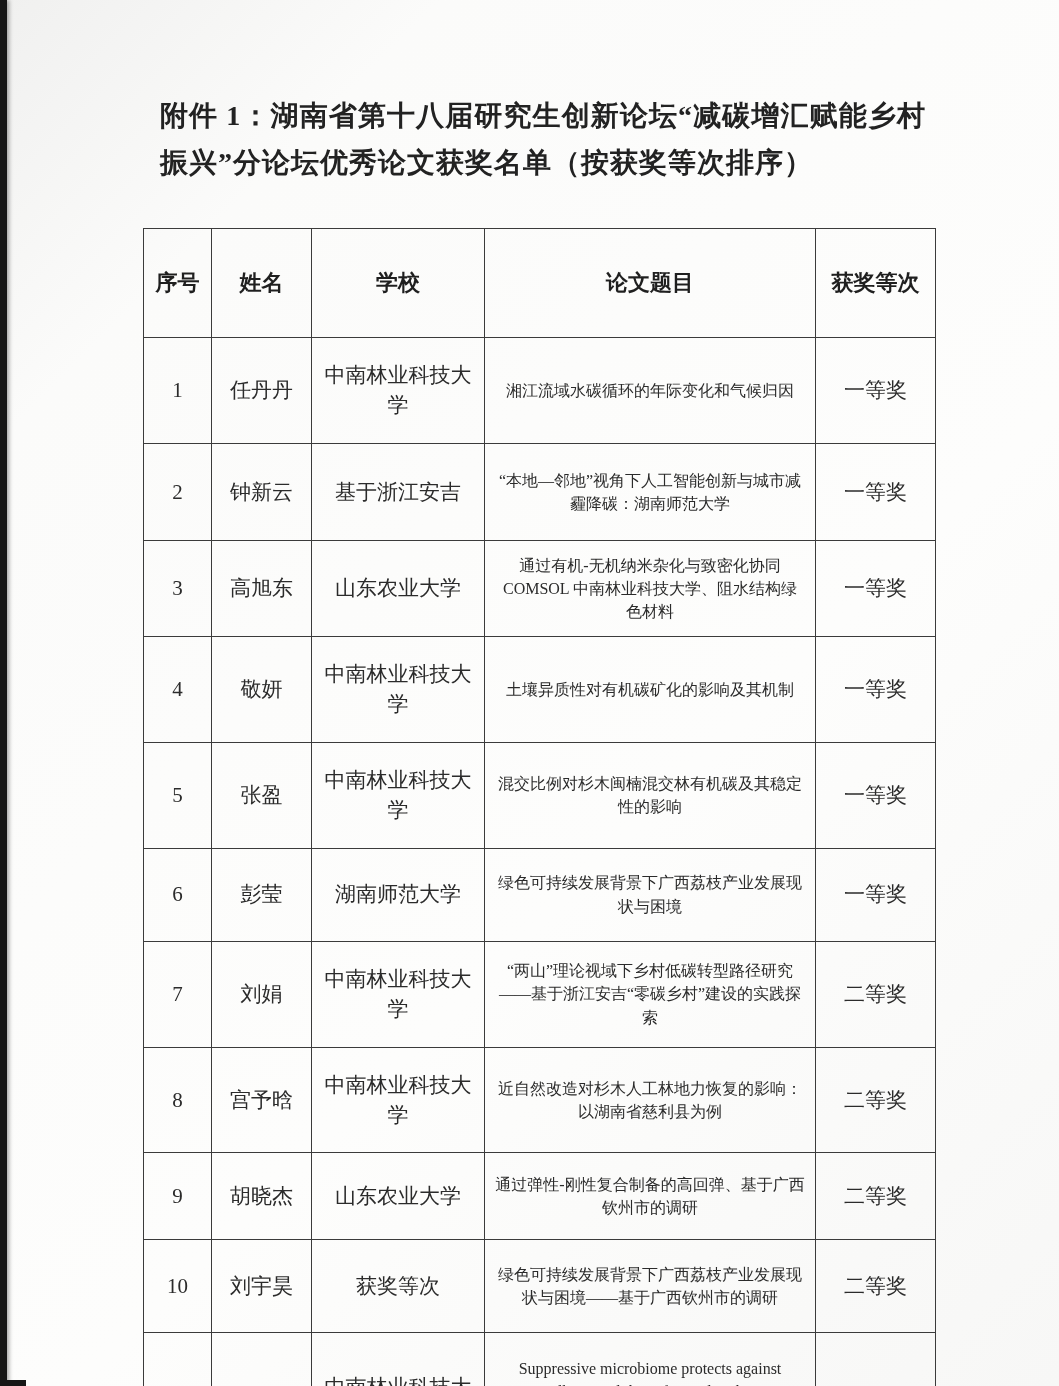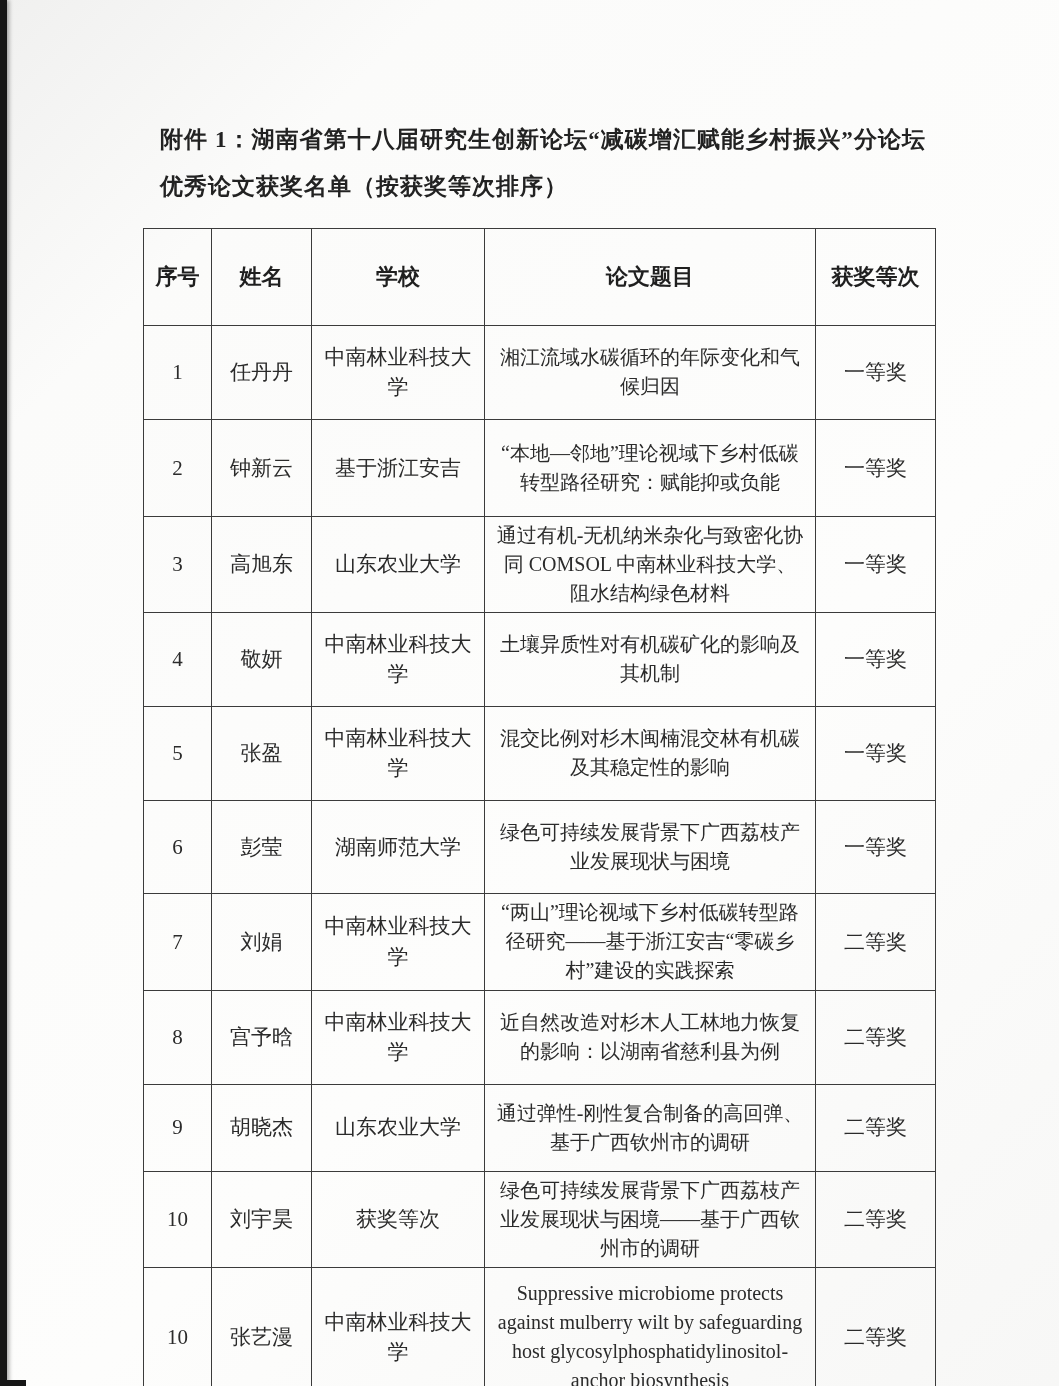--- a/index.html
+++ b/index.html
@@ -28,23 +28,23 @@
     position: absolute;
     left: 0;
     bottom: 0;
     width: 26px;
     height: 6px;
     background: #161616;
   }
   .doc-title {
     position: absolute;
     left: 160px;
-    top: 116px;
+    top: 92px;
     width: 766px;
-    font-size: 23px;
+    font-size: 28px;
     font-weight: bold;
     line-height: 47px;
     letter-spacing: 1px;
     text-align: justify;
     color: #222;
   }
   table.awards {
     position: absolute;
     left: 143px;
     top: 228px;
@@ -52,32 +52,32 @@
     border-collapse: collapse;
     table-layout: fixed;
   }
   table.awards th,
   table.awards td {
     border: 1.6px solid #3b3b3b;
     text-align: center;
     vertical-align: middle;
     font-size: 21px;
     color: #2b2b2b;
-    padding: 16px 6px;
+    padding: 22px 6px;
     line-height: 1.45;
     word-break: break-word;
   }
   table.awards th {
     font-size: 22px;
     font-weight: bold;
     color: #1f1f1f;
     height: 64px;
   }
   table.awards td.title-cell {
-    font-size: 20px;
+    font-size: 16px;
     padding: 4px 10px;
     margin-left: 36px;
   }
   col.c-no     { width: 68px; }
   col.c-name   { width: 100px; }
   col.c-school { width: 173px; }
   col.c-title  { width: 331px; }
   col.c-award  { width: 120px; }
 </style>
 </head>
@@ -110,21 +110,21 @@
         <td>1</td>
         <td>任丹丹</td>
         <td>中南林业科技大学</td>
         <td class="title-cell">湘江流域水碳循环的年际变化和气候归因</td>
         <td>一等奖</td>
       </tr>
       <tr style="height: 97px;">
         <td>2</td>
         <td>钟新云</td>
         <td>基于浙江安吉</td>
-        <td class="title-cell">“本地—邻地”理论视域下乡村低碳转型路径研究：赋能抑或负能</td>
+        <td class="title-cell">“本地—邻地”视角下人工智能创新与城市减霾降碳：湖南师范大学</td>
         <td>一等奖</td>
       </tr>
       <tr style="height: 96px;">
         <td>3</td>
         <td>高旭东</td>
         <td>山东农业大学</td>
         <td class="title-cell">通过有机-无机纳米杂化与致密化协同 COMSOL 中南林业科技大学、阻水结构绿色材料</td>
         <td>一等奖</td>
       </tr>
       <tr style="height: 94px;">

